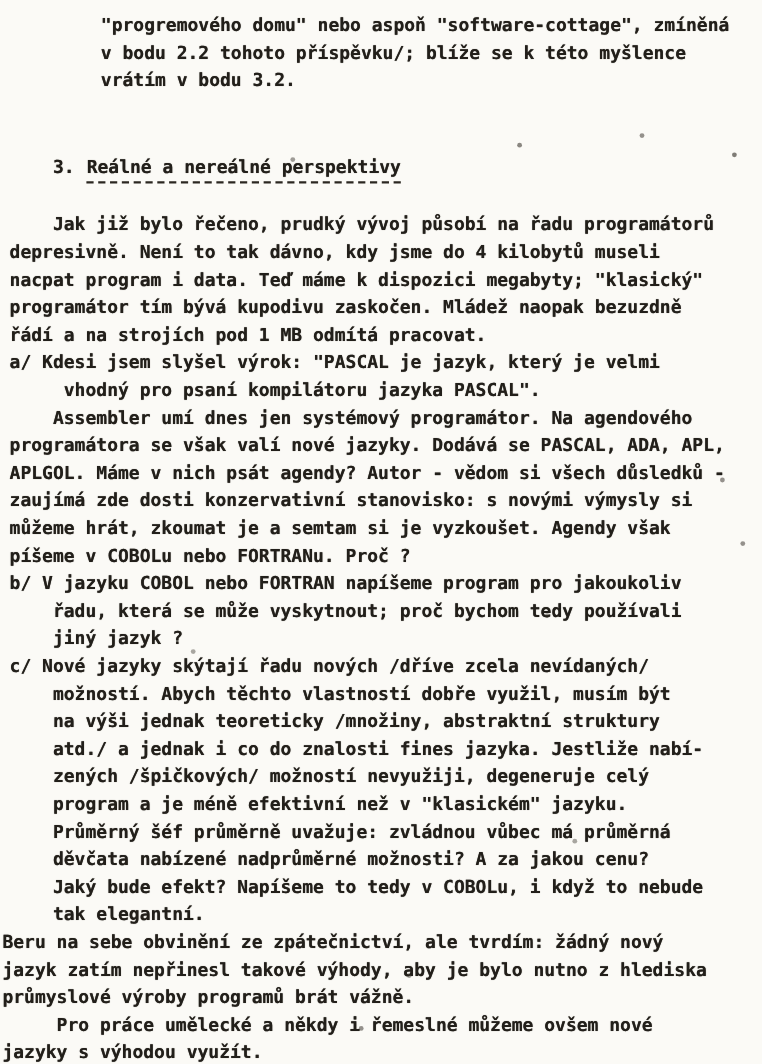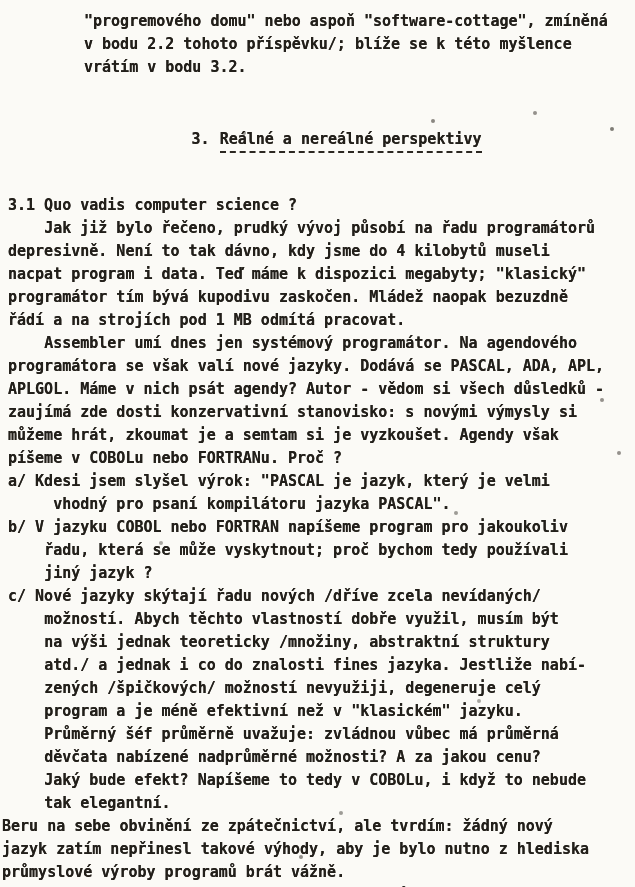--- a/index.html
+++ b/index.html
@@ -13,21 +13,21 @@
     overflow: hidden;
     font-family: "DejaVu Sans Mono", "Liberation Mono", monospace;
     font-weight: 700;
     font-size: 15px;
     line-height: 23px;
     color: #221f1a;
     text-shadow: 0 0 0.6px rgba(25, 20, 14, 0.8);
   }
   .block { white-space: pre-wrap; }
   .intro { margin-left: 76px; }
-  .heading { margin-top: 26px; text-align: center; }
+  .heading { margin-top: 26px; }
   .heading .num { margin-right: 10px; }
   .heading .u {
     display: inline-block;
     border-bottom: 2px dashed #2b2721;
     padding-bottom: 0px;
   }
   .subhead { margin-top: 18px; }
   .closing { margin-left: -6px; }
   .speckles {
     position: absolute;
@@ -57,37 +57,36 @@
   <span class="speckles"></span>
 
   <div class="block intro">"progremového domu" nebo aspoň "software-cottage", zmíněná
 v bodu 2.2 tohoto příspěvku/; blíže se k této myšlence
 vrátím v bodu 3.2.</div>
 
   <div class="block heading">
     <span class="num">3.</span><span class="u">Reálné a nereálné perspektivy</span>
   </div>
 
-  <div class="block subhead">3.1 Quo vadis computer science ?</div>
 
   <div class="block">    Jak již bylo řečeno, prudký vývoj působí na řadu programátorů
 depresivně. Není to tak dávno, kdy jsme do 4 kilobytů museli
 nacpat program i data. Teď máme k dispozici megabyty; "klasický"
 programátor tím bývá kupodivu zaskočen. Mládež naopak bezuzdně
 řádí a na strojích pod 1 MB odmítá pracovat.</div>
 
+  <div class="block">a/ Kdesi jsem slyšel výrok: "PASCAL je jazyk, který je velmi
+     vhodný pro psaní kompilátoru jazyka PASCAL".</div>
+
   <div class="block">    Assembler umí dnes jen systémový programátor. Na agendového
 programátora se však valí nové jazyky. Dodává se PASCAL, ADA, APL,
 APLGOL. Máme v nich psát agendy? Autor - vědom si všech důsledků -
 zaujímá zde dosti konzervativní stanovisko: s novými výmysly si
 můžeme hrát, zkoumat je a semtam si je vyzkoušet. Agendy však
 píšeme v COBOLu nebo FORTRANu. Proč ?</div>
-
-  <div class="block">a/ Kdesi jsem slyšel výrok: "PASCAL je jazyk, který je velmi
-     vhodný pro psaní kompilátoru jazyka PASCAL".</div>
 
   <div class="block">b/ V jazyku COBOL nebo FORTRAN napíšeme program pro jakoukoliv
     řadu, která se může vyskytnout; proč bychom tedy používali
     jiný jazyk ?</div>
 
   <div class="block">c/ Nové jazyky skýtají řadu nových /dříve zcela nevídaných/
     možností. Abych těchto vlastností dobře využil, musím být
     na výši jednak teoreticky /množiny, abstraktní struktury
     atd./ a jednak i co do znalosti fines jazyka. Jestliže nabí-
     zených /špičkových/ možností nevyužiji, degeneruje celý

